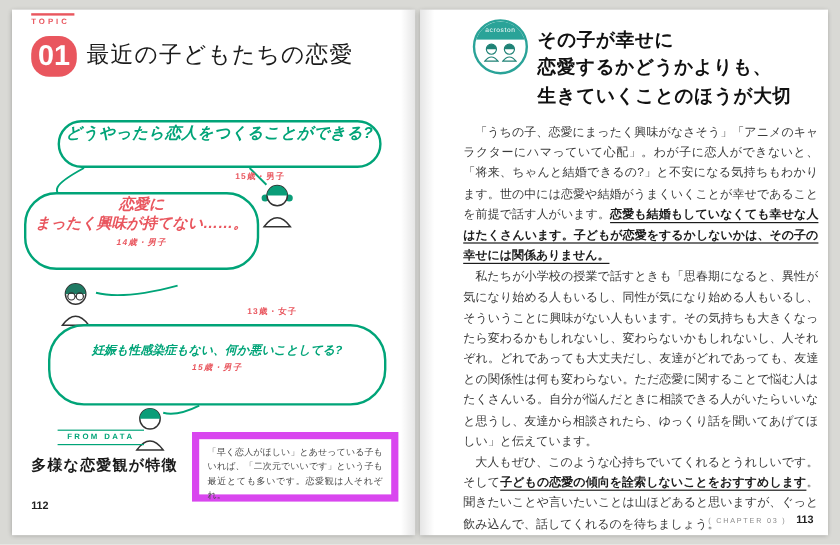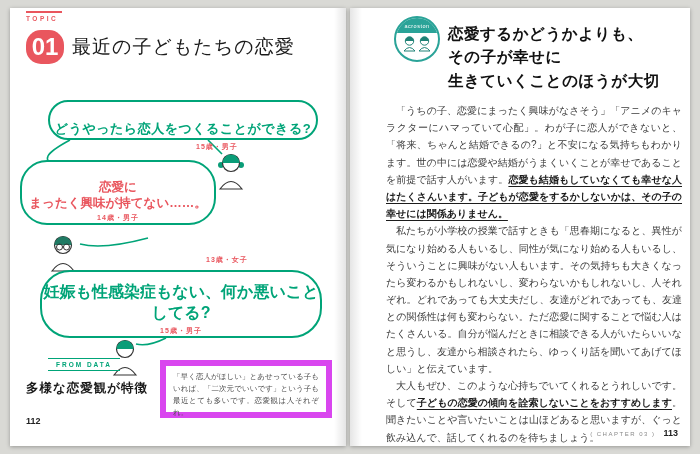--- a/index.html
+++ b/index.html
@@ -23,31 +23,31 @@
   .topic-label{position:absolute;left:16px;top:7px;font-size:6.5px;font-weight:bold;
     color:var(--red);letter-spacing:2.5px;}
   .topic-num{position:absolute;left:16px;top:22px;width:38px;height:34px;background:var(--red);
     color:#fff;font-size:24px;font-weight:bold;display:flex;align-items:center;justify-content:center;border-radius:15px;}
   .page-title{position:absolute;left:62px;top:22px;margin:0;font-size:19px;font-weight:normal;
     color:#1a1a1a;letter-spacing:1px;line-height:34px;}
 
   .connectors{position:absolute;left:0;top:0;width:336px;height:438px;pointer-events:none;}
 
   .bubble{position:absolute;border:2px solid var(--green);background:#fff;border-radius:24px;
-    display:flex;flex-direction:column;align-items:center;justify-content:flex-end;
-    text-align:center;box-sizing:border-box;}
+    display:flex;flex-direction:column;align-items:center;justify-content:flex-start;
+    text-align:center;box-sizing:border-box;font-style:italic;}
   .bubble-1{left:38px;top:92px;width:270px;height:40px;border-radius:20px;}
   .bubble-1 .btxt{font-size:13px;font-weight:bold;color:var(--green);letter-spacing:.5px;}
   .bubble-2{left:10px;top:152px;width:196px;height:65px;border-radius:27px;}
   .bubble-2 .bl1,.bubble-2 .bl2{font-size:12.5px;font-weight:bold;color:var(--red);line-height:1.3;}
   .bubble-3{left:138px;top:216px;width:168px;height:28px;border-radius:14px;}
   .bubble-3 .btxt{font-size:10.5px;font-weight:bold;color:var(--green);}
   .bubble-4{left:30px;top:262px;width:282px;height:68px;border-radius:30px;}
   .bubble-4 .bl1{font-size:16px;font-weight:bold;color:var(--red);letter-spacing:1px;}
-  .bubble-4 .bl2{font-size:16px;font-weight:bold;color:var(--green);margin-top:2px;}
+  .bubble-4 .bl2{font-size:10px;font-weight:bold;color:var(--green);margin-top:13px;}
 
   .attr{position:absolute;font-size:7px;font-weight:bold;color:var(--red);letter-spacing:1px;}
   .attr-1{left:186px;top:134px;}
   .attr-3{left:196px;top:247px;}
   .attr-inline{font-size:7px;font-weight:bold;color:var(--red);letter-spacing:1px;margin-top:2px;}
 
   .avatar{position:absolute;}
   .avatar-a{left:206px;top:144px;}
   .avatar-b{left:38px;top:226px;}
   .avatar-c{left:100px;top:330px;}
@@ -168,22 +168,22 @@
         </svg>
         <svg width="13" height="18" viewBox="0 0 13 16">
           <path d="M1 16 Q6.5 9 12 16 Z" fill="#fff" stroke="#1f8276" stroke-width="1"></path>
           <circle cx="6.5" cy="6" r="4.2" fill="#fff" stroke="#1f8276" stroke-width="1"></circle>
           <path d="M2.3 6 a4.2 4.2 0 0 1 8.4 0 z" fill="#1f8276"></path>
         </svg>
       </div>
     </div>
 
     <h2 class="answer-title">
+      <div class="tl">その子が幸せに</div>
       <div class="tl">恋愛するかどうかよりも、</div>
-      <div class="tl">その子が幸せに</div>
       <div class="tl">生きていくことのほうが大切</div>
     </h2>
 
     <div class="body-text">
         <p><span>「うちの子、恋愛にまったく興味がなさそう」「アニメのキャラクターにハマっていて心配」。わが子に恋人ができないと、「将来、ちゃんと結婚できるの?」と不安になる気持ちもわかります。世の中には恋愛や結婚がうまくいくことが幸せであることを前提で話す人がいます。</span><span class="em">恋愛も結婚もしていなくても幸せな人はたくさんいます。子どもが恋愛をするかしないかは、その子の幸せには関係ありません。</span></p>
         <p><span>私たちが小学校の授業で話すときも「思春期になると、異性が気になり始める人もいるし、同性が気になり始める人もいるし、そういうことに興味がない人もいます。その気持ちも大きくなったら変わるかもしれないし、変わらないかもしれないし、人それぞれ。どれであっても大丈夫だし、友達がどれであっても、友達との関係性は何も変わらない。ただ恋愛に関することで悩む人はたくさんいる。自分が悩んだときに相談できる人がいたらいいなと思うし、友達から相談されたら、ゆっくり話を聞いてあげてほしい」と伝えています。</span></p>
         <p><span>大人もぜひ、このような心持ちでいてくれるとうれしいです。そして</span><span class="em">子どもの恋愛の傾向を詮索しないことをおすすめします</span><span>。聞きたいことや言いたいことは山ほどあると思いますが、ぐっと飲み込んで、話してくれるのを待ちましょう。</span></p>
       </div>
 
     <div class="footer-right">

